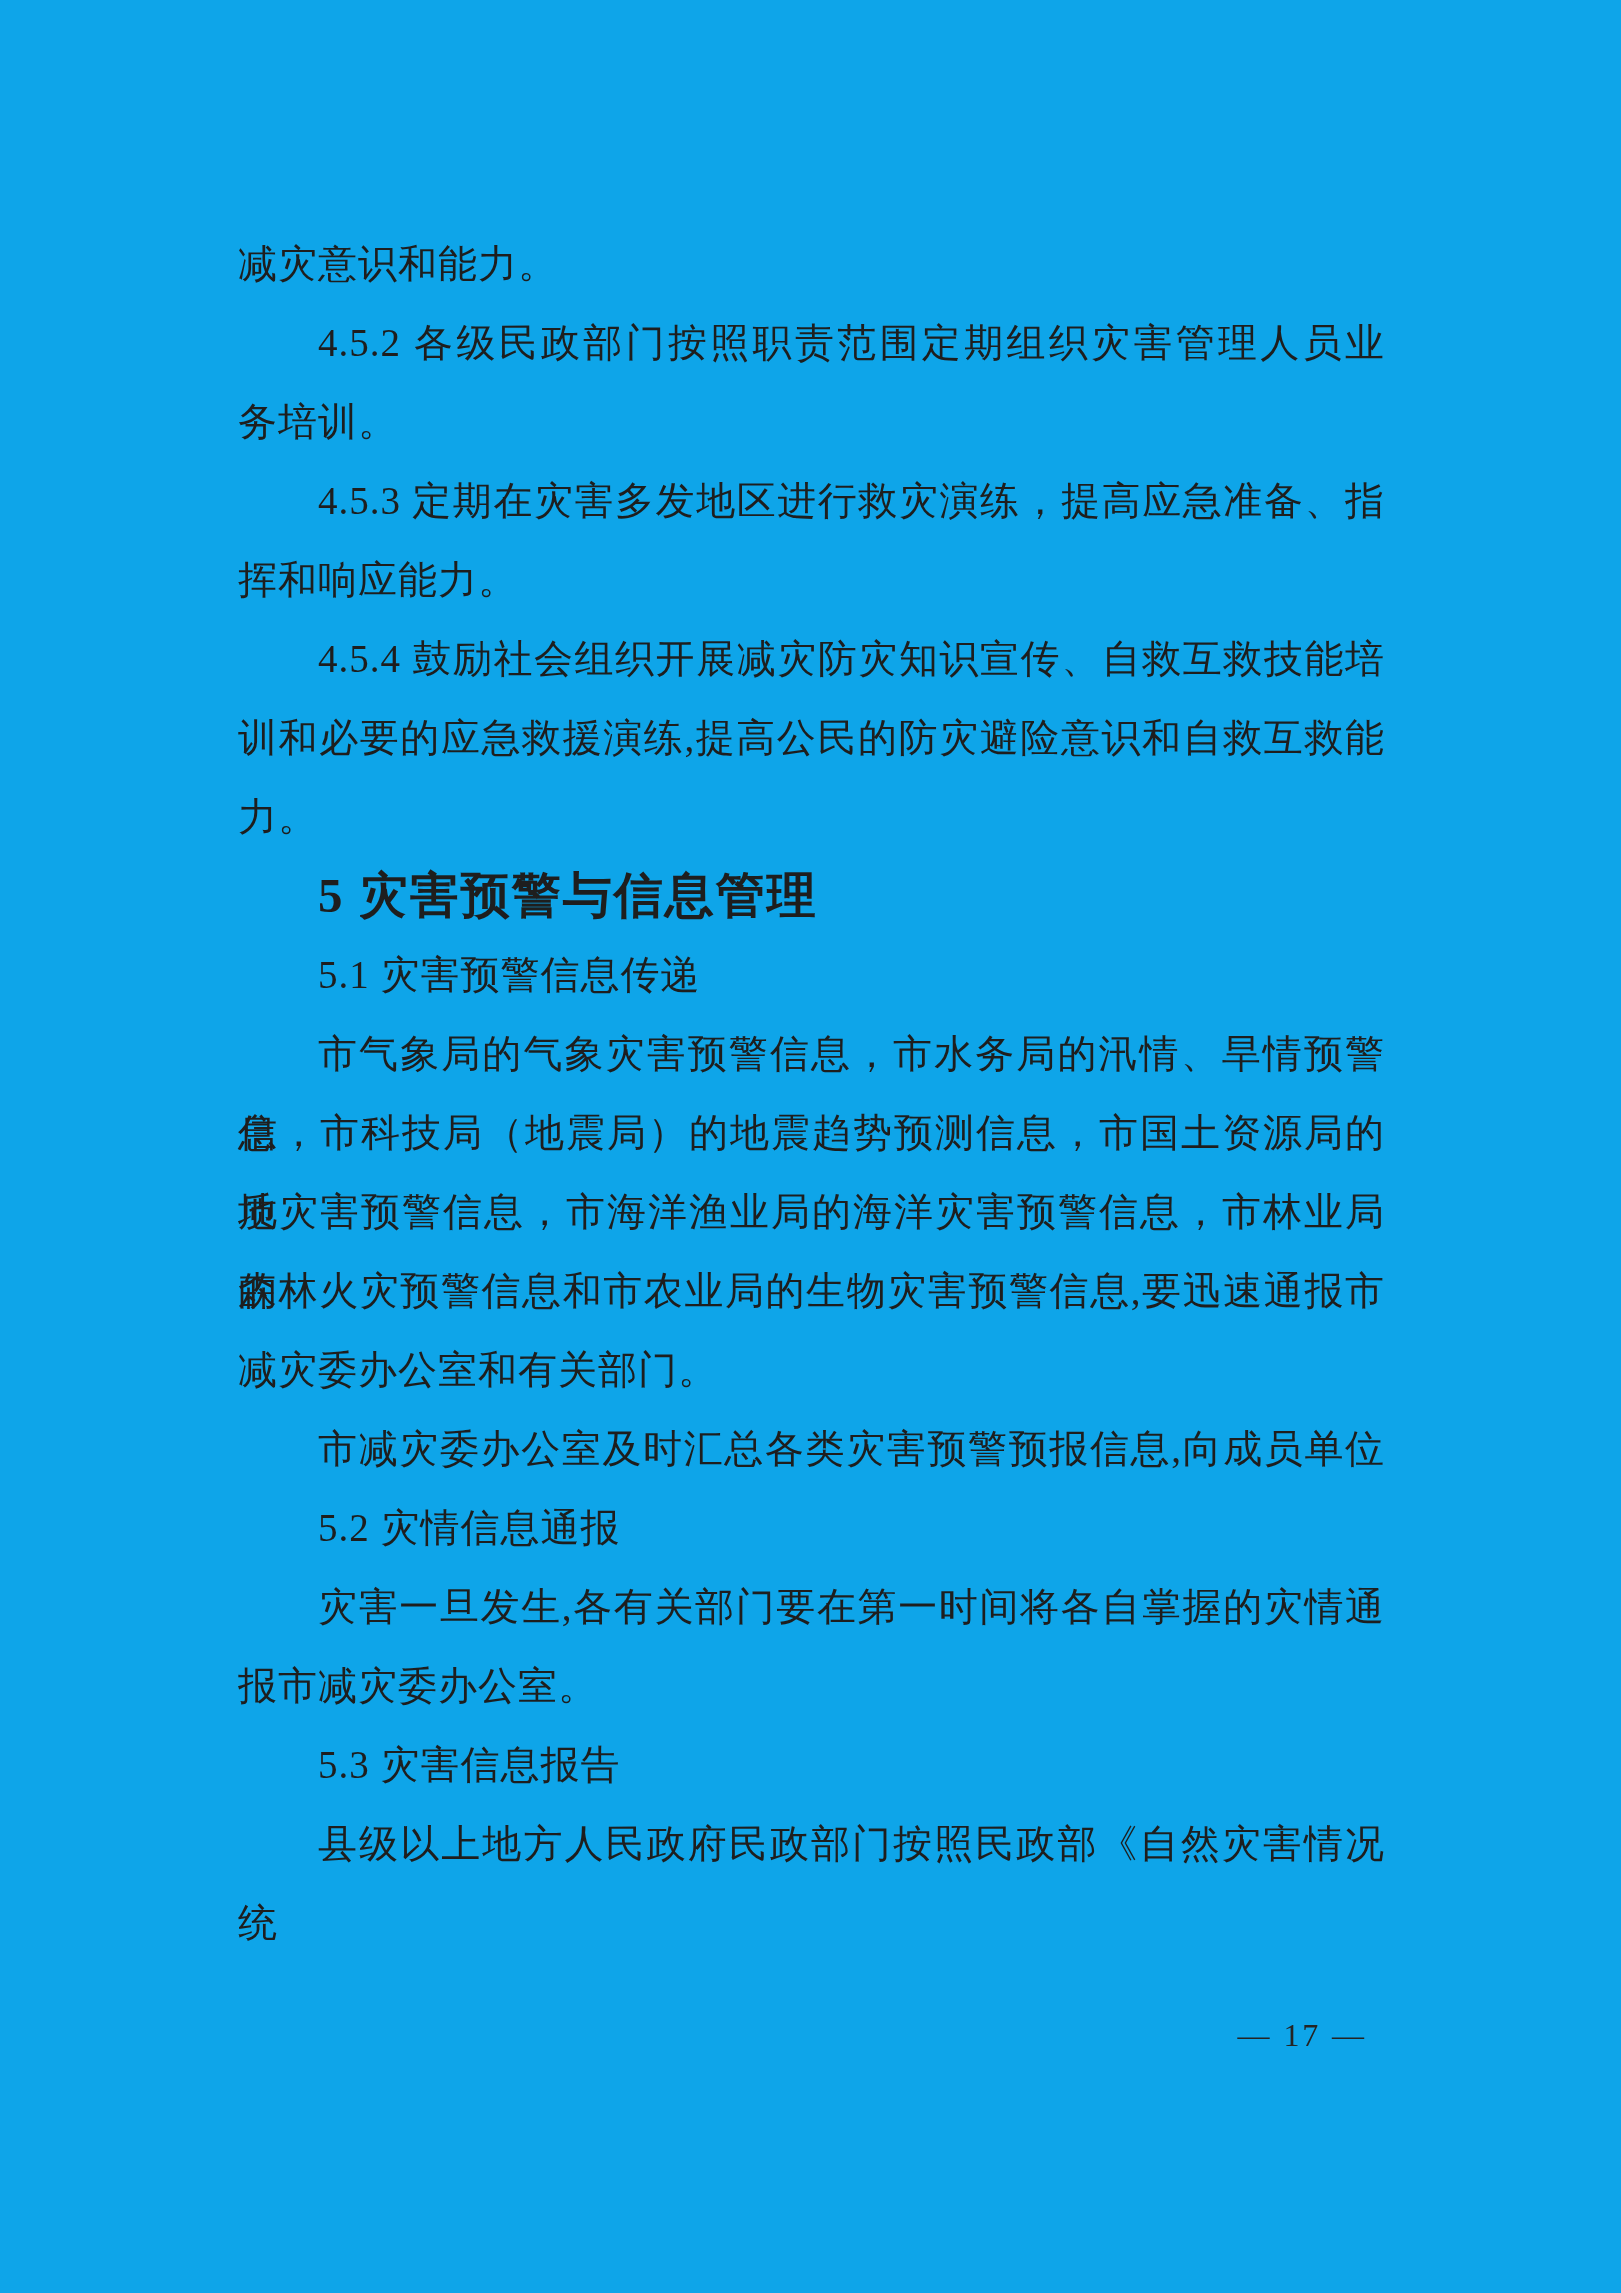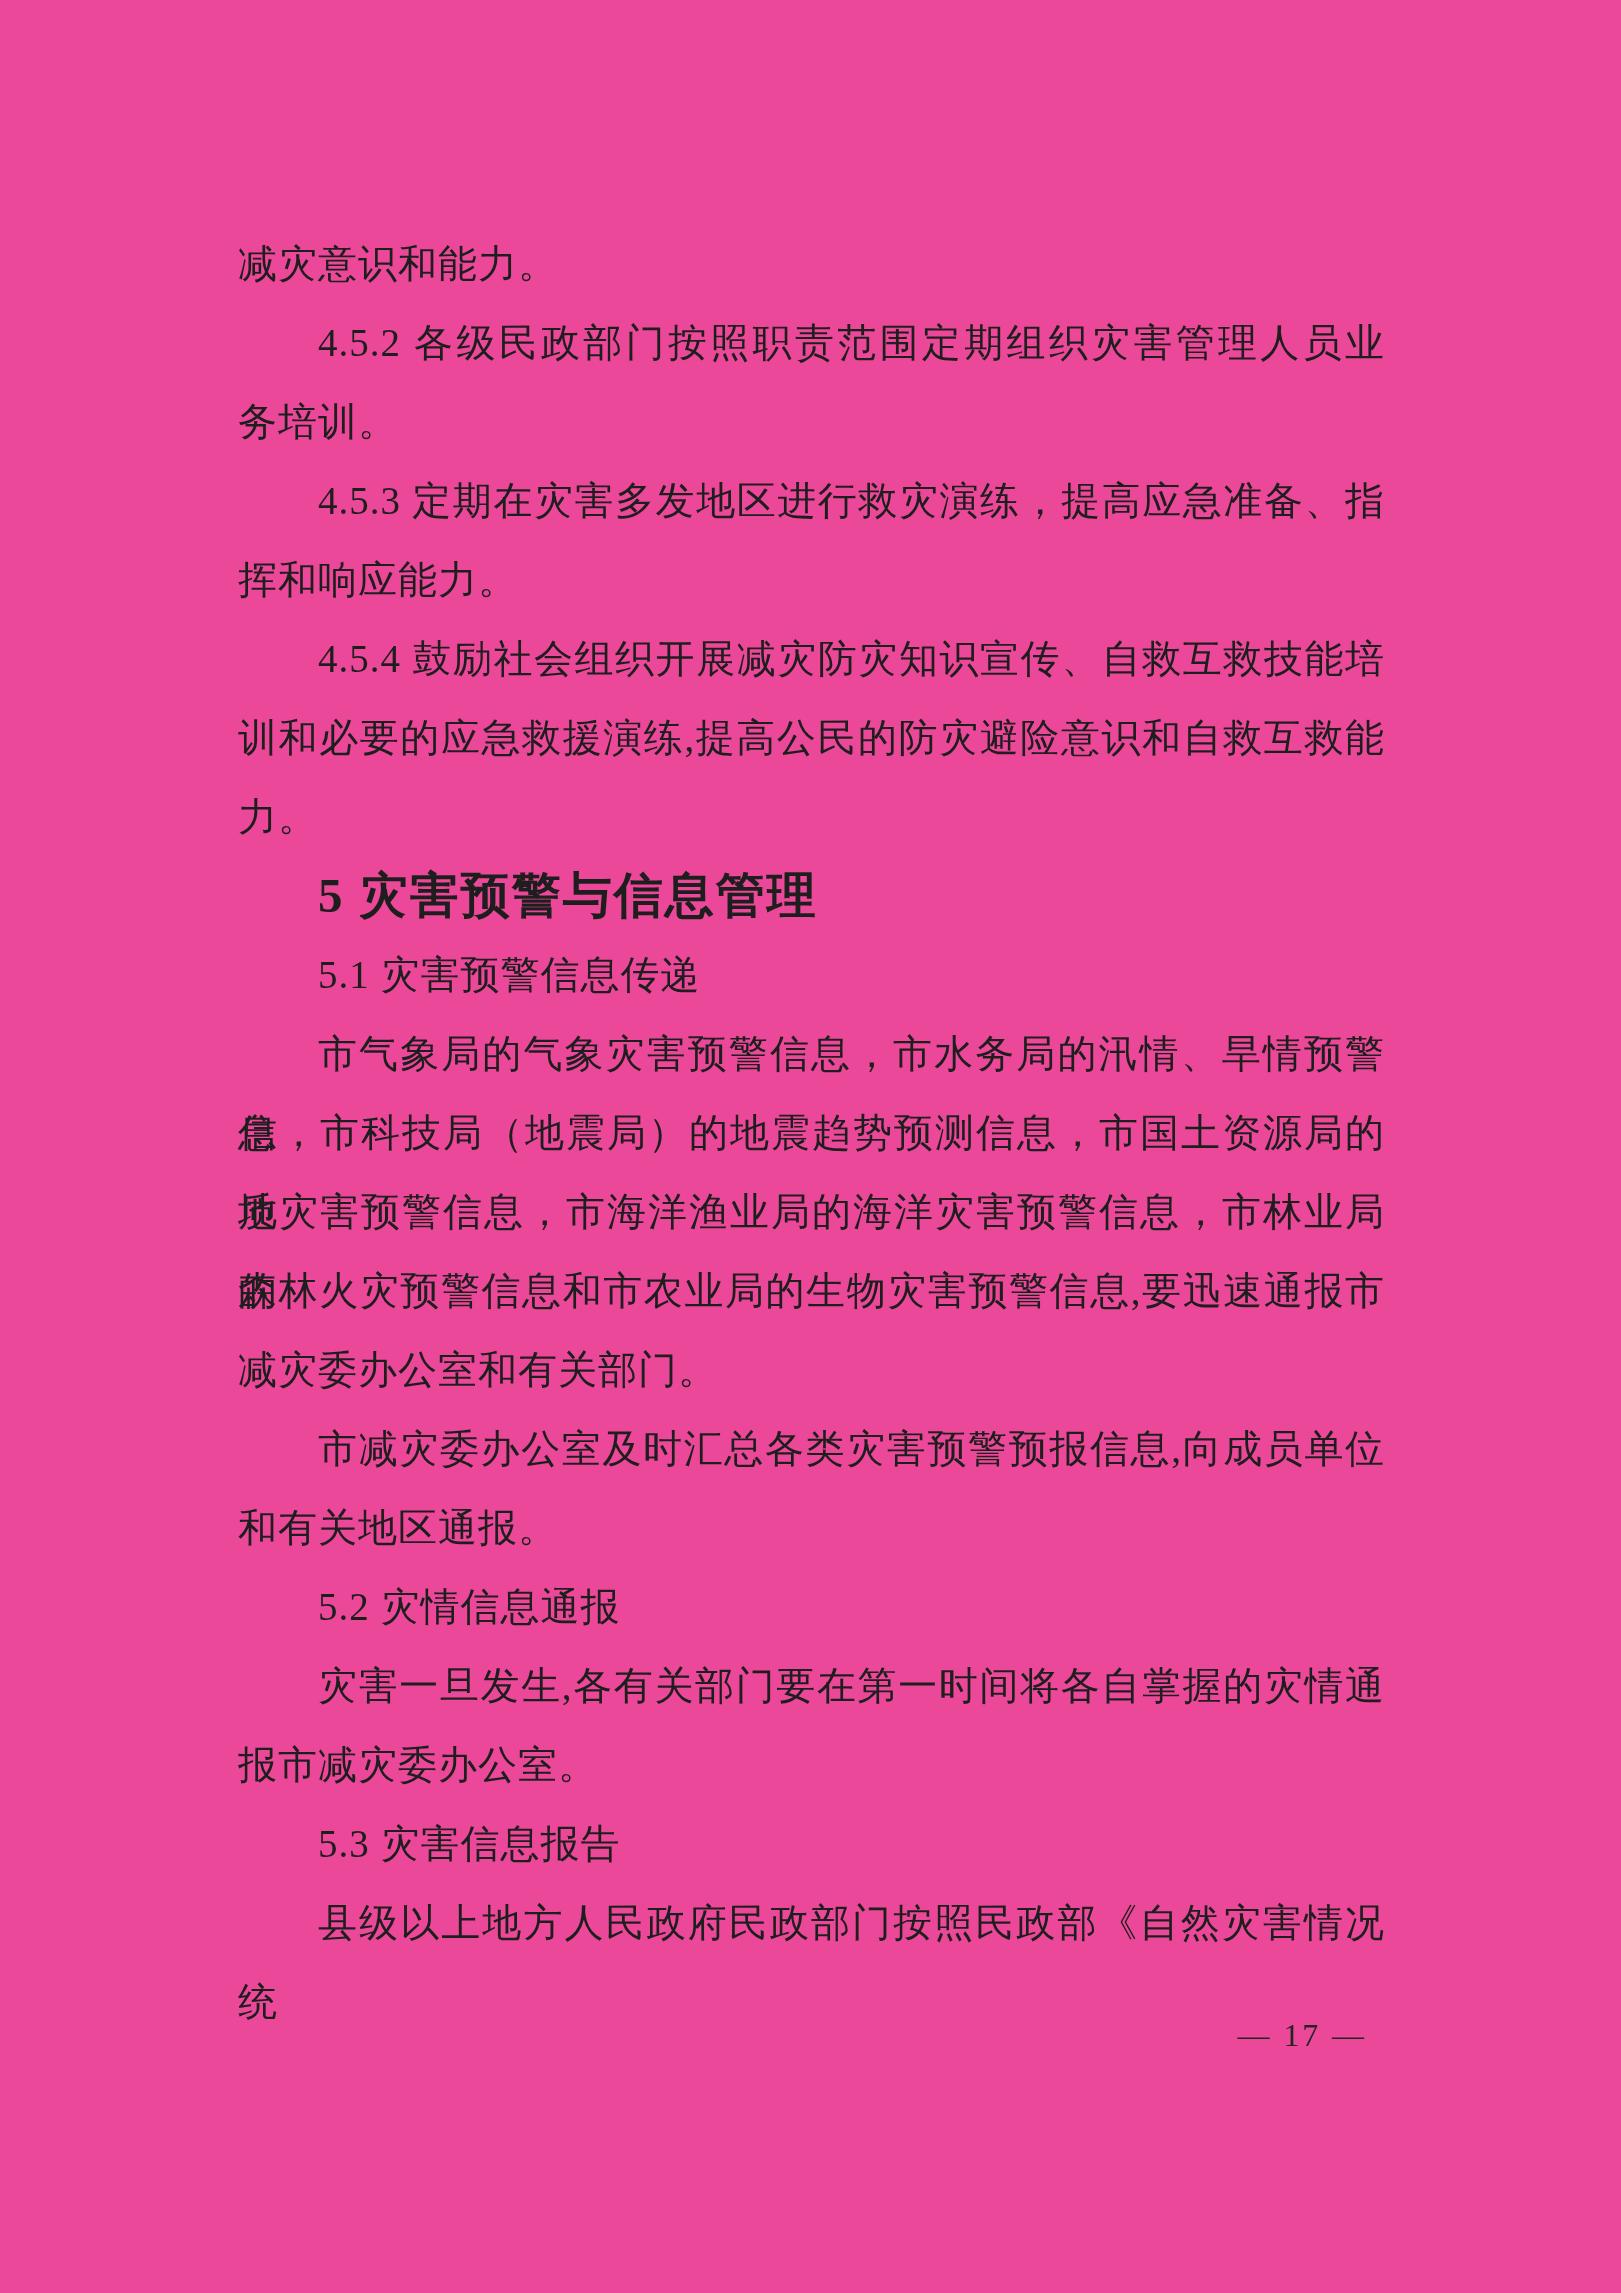--- a/index.html
+++ b/index.html
@@ -4,21 +4,21 @@
 <style>
   html, body {
     margin: 0;
     padding: 0;
     background: #e8e8e8;
   }
   .page {
     position: relative;
     width: 1621px;
     height: 2294px;
-    background: #ec4899;
+    background: #0ea5e9;
     overflow: hidden;
     font-family: "Liberation Serif", "DejaVu Serif", serif;
     color: #1e1e1e;
   }
   .text-block {
     position: absolute;
     left: 238px;
     top: 224px;
     width: 1147px;
   }
@@ -66,21 +66,20 @@
     <div class="line full">训和必要的应急救援演练,提高公民的防灾避险意识和自救互救能</div>
     <div class="line">力。</div>
     <div class="line indent bold">5 灾害预警与信息管理</div>
     <div class="line indent">5.1 灾害预警信息传递</div>
     <div class="line indent full">市气象局的气象灾害预警信息，市水务局的汛情、旱情预警信</div>
     <div class="line full">息，市科技局（地震局）的地震趋势预测信息，市国土资源局的地</div>
     <div class="line full">质灾害预警信息，市海洋渔业局的海洋灾害预警信息，市林业局的</div>
     <div class="line full">森林火灾预警信息和市农业局的生物灾害预警信息,要迅速通报市</div>
     <div class="line">减灾委办公室和有关部门。</div>
     <div class="line indent full">市减灾委办公室及时汇总各类灾害预警预报信息,向成员单位</div>
-    <div class="line">和有关地区通报。</div>
     <div class="line indent">5.2 灾情信息通报</div>
     <div class="line indent full">灾害一旦发生,各有关部门要在第一时间将各自掌握的灾情通</div>
     <div class="line">报市减灾委办公室。</div>
     <div class="line indent">5.3 灾害信息报告</div>
     <div class="line indent full">县级以上地方人民政府民政部门按照民政部《自然灾害情况统</div>
   </div>
 
   <div class="footer">— 17 —</div>
 </div>
 

